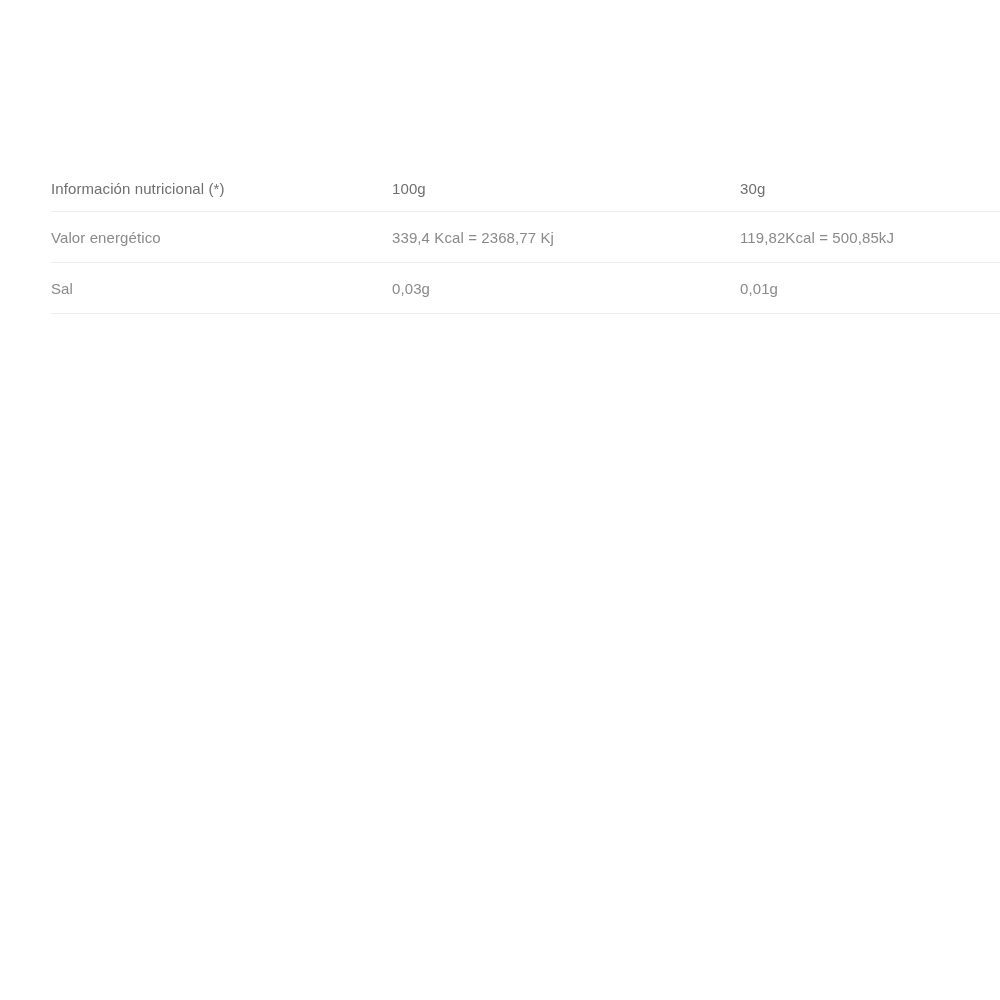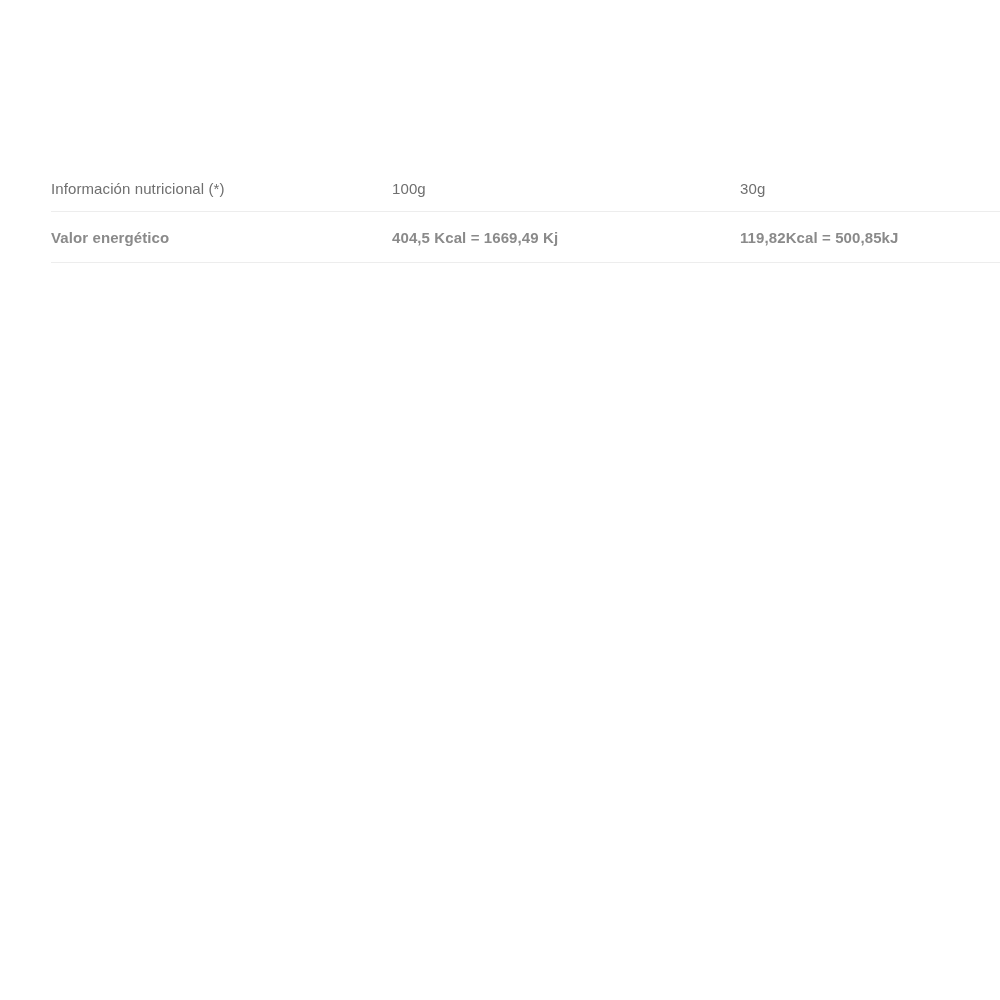--- a/index.html
+++ b/index.html
@@ -54,21 +54,20 @@
     color: #5d5d5d;
     text-transform: uppercase;
   }
   tbody td {
     font-size: 15px;
     color: #8a8a8a;
     border-top: 1px solid #ededed;
     padding: 17px 0 16px 0;
     vertical-align: middle;
     letter-spacing: 0.1px;
-    font-weight: bold;
   }
   tbody tr:last-child td {
     border-bottom: 1px solid #ededed;
   }
   #carbs-table tbody td {
     padding: 17px 0 16px 0;
   }
 </style>
 </head>
 <body>
@@ -85,21 +84,26 @@
       <thead>
         <tr>
           <th class="hdr-label">Información nutricional (*)</th>
           <th>100g</th>
           <th>30g</th>
         </tr>
       </thead>
       <tbody>
         <tr>
           <td>Valor energético</td>
-          <td>404,5 Kcal = 1669,49 Kj</td>
+          <td>339,4 Kcal = 2368,77 Kj</td>
           <td>119,82Kcal = 500,85kJ</td>
+        </tr>
+        <tr>
+          <td>Sal</td>
+          <td>0,03g</td>
+          <td>0,01g</td>
         </tr>
       </tbody>
     </table>
   </div>
 
 
 </div>
 
 </body></html>

